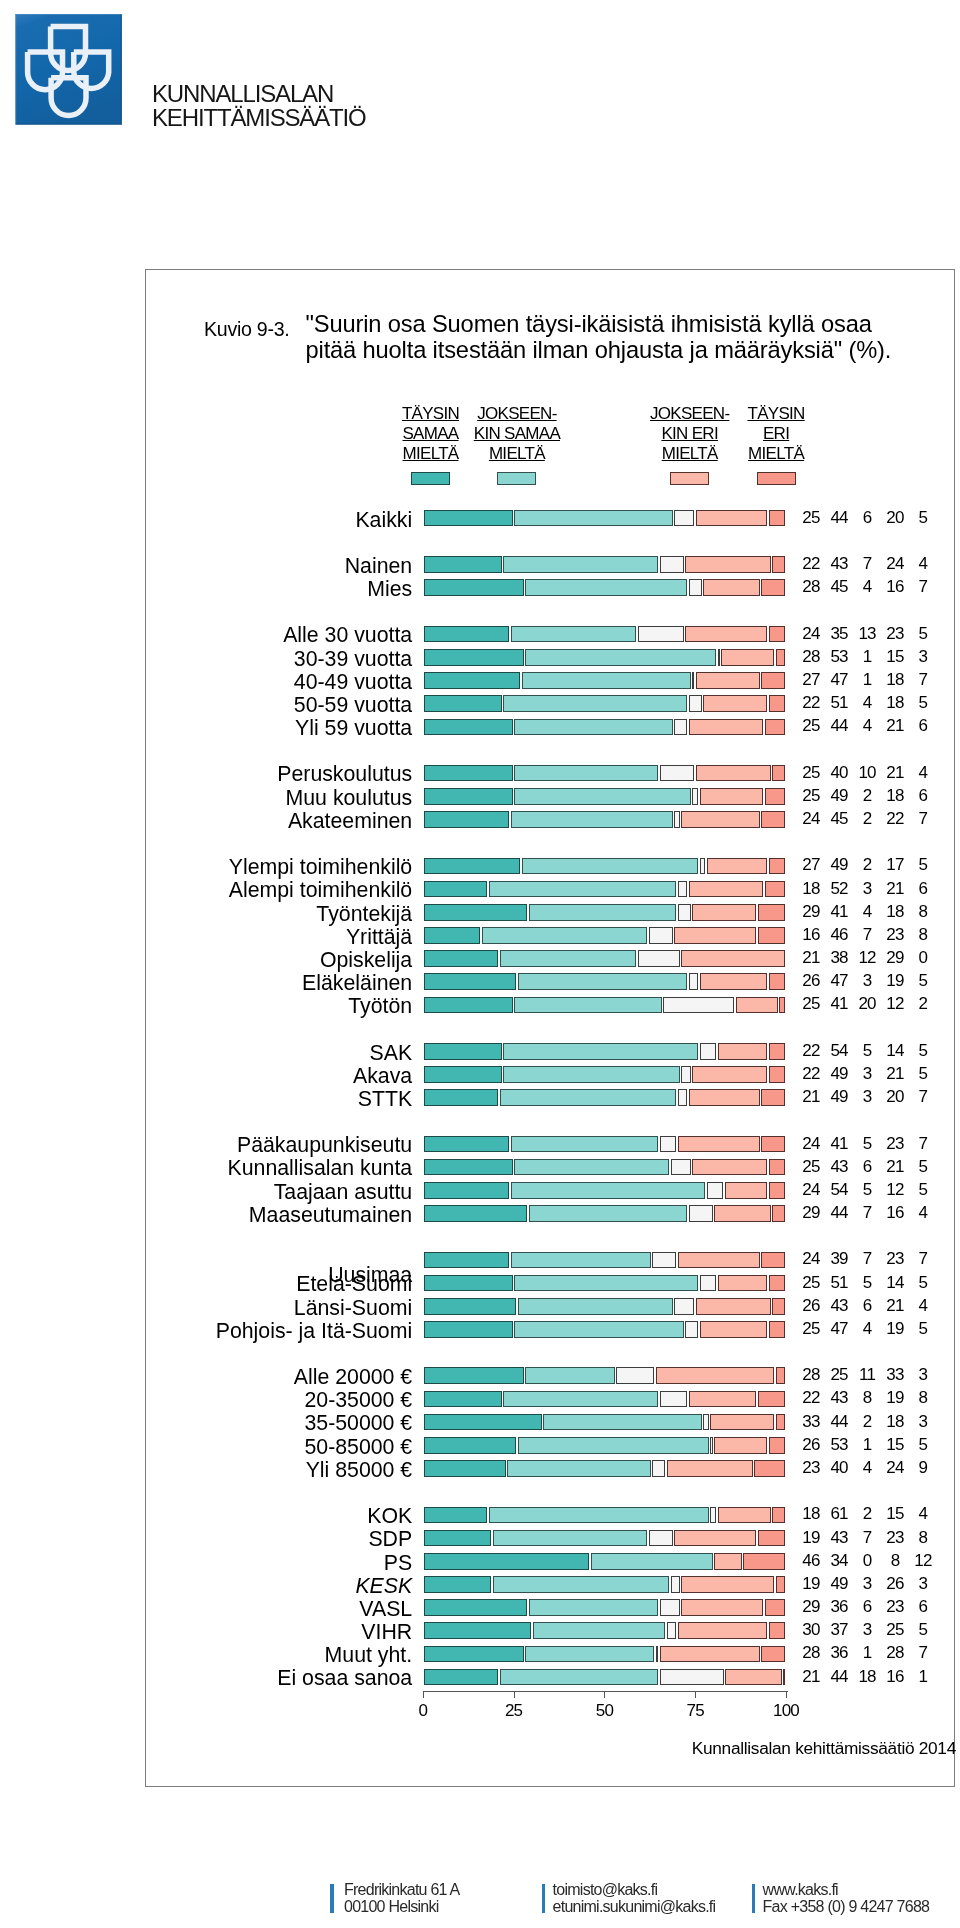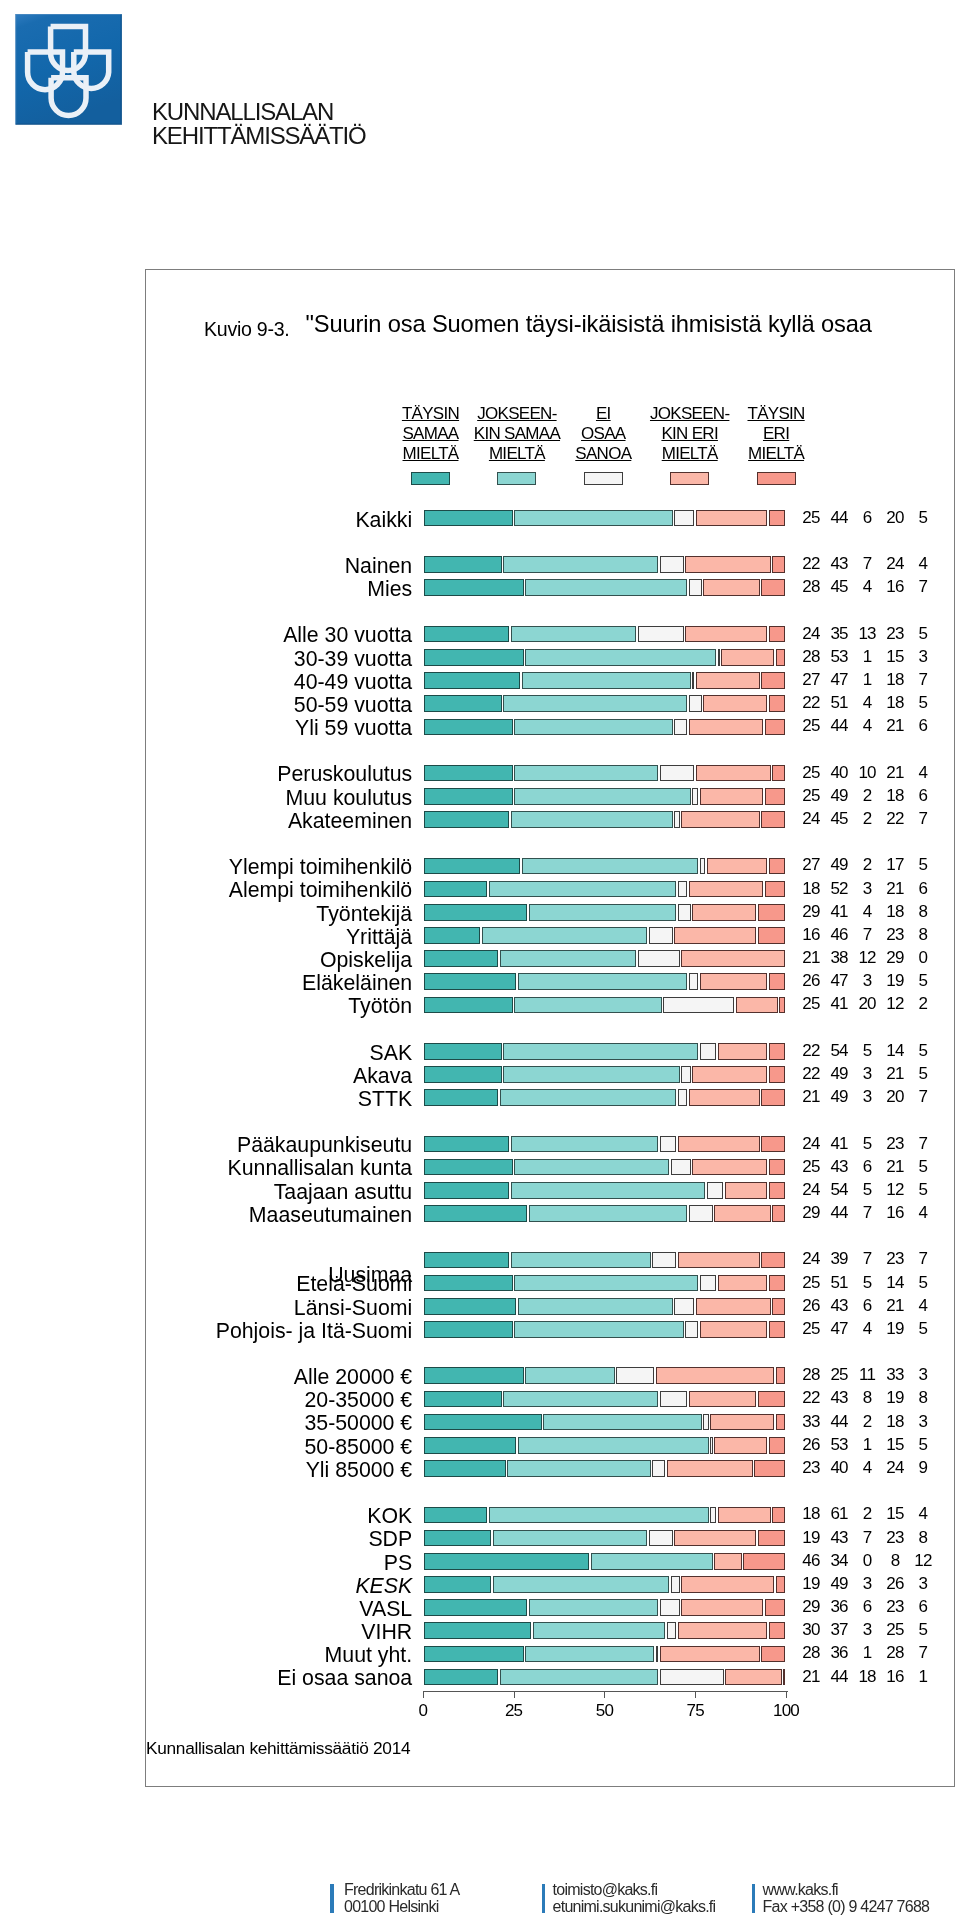--- a/index.html
+++ b/index.html
@@ -32,21 +32,21 @@
   #plot{position:absolute;left:0;top:0;width:810px;height:1518px;}
   .rowlabel{position:absolute;right:543.8px;font-size:21.3px;line-height:21.3px;white-space:nowrap;text-align:right;}
   .bar{position:absolute;height:16.6px;}
   .seg{position:absolute;top:0;height:16.6px;box-sizing:border-box;border:1px solid #3c4f4e;}
   .nums{position:absolute;font-size:17px;line-height:17px;letter-spacing:-0.8px;}
   .num{position:absolute;text-align:center;}
 
   #axis{position:absolute;left:277px;width:365px;height:1px;background:#555;}
   .tick{position:absolute;width:1px;height:7.2px;background:#555;}
   .ticklabel{position:absolute;font-size:17px;line-height:17px;letter-spacing:-0.8px;text-align:center;width:60px;}
-  #source{position:absolute;left:0;width:810px;text-align:left;font-size:17.3px;letter-spacing:-0.3px;font-weight:400;}
+  #source{position:absolute;left:0;width:810px;text-align:right;font-size:17.3px;letter-spacing:-0.3px;font-weight:400;}
 
   
   #footer{position:absolute;left:0;top:1880.8px;width:960px;height:60px;}
   .fcol{position:absolute;font-size:16px;line-height:16.4px;letter-spacing:-0.75px;color:#2a2a2a;}
   .fbar{position:absolute;width:3.5px;height:28.8px;background:#2b7bb9;}
 </style>
 </head>
 <body>
 
 <div id="brand">
@@ -65,48 +65,43 @@
       <path d="M106.2 0.6 V110.2 H0.8" stroke="#0f4a80" stroke-width="1.6" fill="none" opacity="0.55"></path>
       <g fill="none" stroke="#eaf0f7" stroke-width="5.5" stroke-linecap="butt" stroke-linejoin="miter">
         <path d="M35.6 12.4 V39.0 A17.4 17.4 0 0 0 70.5 39.0 V12.4 H35.6"></path>
         <path d="M12.6 38.1 V58.2 A17.4 17.4 0 0 0 47.5 58.2 V38.1 H12.6"></path>
         <path d="M58.8 38.1 V58.2 A17.5 17.5 0 0 0 93.7 58.2 V38.1 H58.8"></path>
         <path d="M36.1 63.8 V84.0 A17.4 17.4 0 0 0 71.0 84.0 V63.8 H36.1"></path>
       </g>
     </svg>
   </div>
   <div id="brand-text">
-    <div class="brand-sub" style="margin-top:80px">KUNNALLISALAN</div>
+    <div class="brand-sub" style="margin-top:62px">KUNNALLISALAN</div>
     <div class="brand-sub">KEHITTÄMISSÄÄTIÖ</div>
   </div>
 </div>
 
 <div id="frame">
   <div id="fig-num">Kuvio 9-3.</div>
   <div id="fig-title">
     <div>"Suurin osa Suomen täysi-ikäisistä ihmisistä kyllä osaa</div>
+    <div>pitää huolta itsestään ilman ohjausta ja määräyksiä" (%).</div>
   </div>
   <div id="legend">
       <div class="lg" style="left: -10px;">
         <div class="ln">TÄYSIN</div>
         <div class="ln">SAMAA</div>
         <div class="ln">MIELTÄ</div>
         <div class="sw" style="background: rgb(66, 182, 176); border-color: rgb(29, 75, 72);"></div>
       </div>
       <div class="lg" style="left: 76.4px;">
         <div class="ln">JOKSEEN-</div>
         <div class="ln">KIN SAMAA</div>
         <div class="ln">MIELTÄ</div>
         <div class="sw" style="background: rgb(140, 214, 210); border-color: rgb(51, 81, 79);"></div>
-      </div>
-      <div class="lg" style="left: 162.8px;">
-        <div class="ln">EI</div>
-        <div class="ln">OSAA</div>
-        <div class="ln">SANOA</div>
-        <div class="sw" style="background: rgb(245, 245, 245); border-color: rgb(61, 61, 61);"></div>
       </div>
       <div class="lg" style="left: 249.2px;">
         <div class="ln">JOKSEEN-</div>
         <div class="ln">KIN ERI</div>
         <div class="ln">MIELTÄ</div>
         <div class="sw" style="background: rgb(251, 183, 168); border-color: rgb(83, 49, 46);"></div>
       </div>
       <div class="lg" style="left: 335.6px;">
         <div class="ln">TÄYSIN</div>
         <div class="ln">ERI</div>

